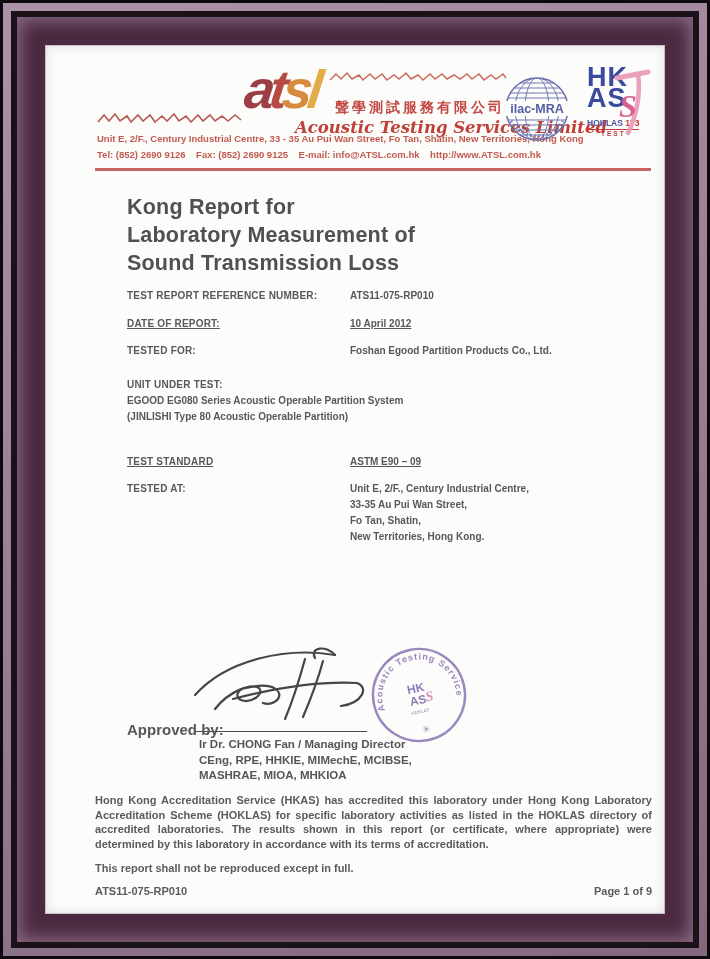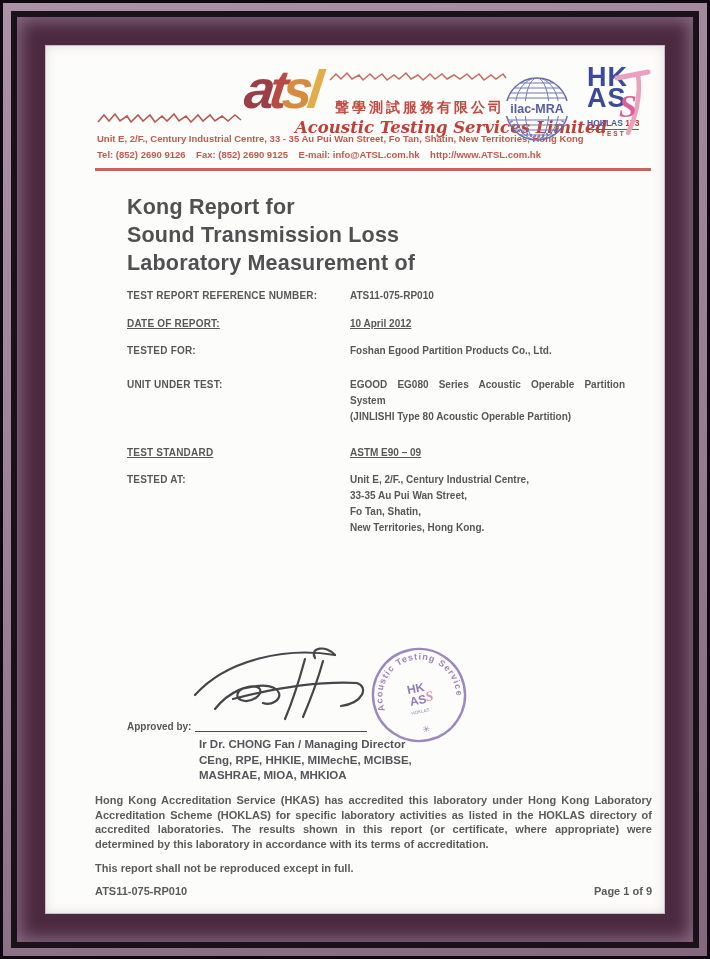--- a/index.html
+++ b/index.html
@@ -38,27 +38,27 @@
   .rule{position:absolute;left:50px;top:123px;width:556px;height:3px;background:#c4655e;}
   
   .title{position:absolute;left:82px;top:148px;font-size:21.5px;line-height:28px;font-weight:700;color:#505053;letter-spacing:.2px;}
   
   .fields{position:absolute;left:82px;top:243px;width:498px;font-size:10px;color:#58585a;font-weight:700;}
   .frow{display:flex;}
   .flabel{width:223px;flex:none;line-height:16px;letter-spacing:.2px;}
   .fval{flex:1;line-height:16px;white-space:pre-line;}
   .fval.justify{text-align:justify;}
   .mb12{margin-bottom:12px;} .mb11{margin-bottom:11px;text-decoration:underline;} .mb10{margin-bottom:10px;}
-  .mb8{margin-bottom:8px;} .mb7{margin-bottom:7px;} .mb24{margin-bottom:20px;}
+  .mb8{margin-bottom:8px;} .mb7{margin-bottom:7px;} .mb24{margin-bottom:29px;flex-direction:column;}
   
   .sigblock{position:absolute;left:82px;top:598px;width:440px;height:150px;}
   .sig-svg{position:absolute;left:60px;top:0;}
   .sig-line{position:absolute;left:68px;top:88px;width:172px;border-top:1.5px solid #4b4b50;}
   .stamp{position:absolute;left:240px;top:0;transform:rotate(-12deg);opacity:.85;}
-  .approved{position:absolute;left:0;top:78px;font-size:10px;font-weight:600;color:#57575a;}
+  .approved{position:absolute;left:0;top:78px;font-size:15px;font-weight:600;color:#57575a;}
   .signame{position:absolute;left:72px;top:94px;font-size:11.5px;line-height:15.5px;font-weight:700;color:#55555a;}
   
   .accred{position:absolute;left:50px;top:748px;width:557px;font-size:11px;line-height:14.5px;font-weight:600;
           color:#5b5b5d;text-align:justify;}
   .repro{position:absolute;left:50px;top:817px;font-size:11px;font-weight:600;color:#5b5b5d;}
   .footrow{position:absolute;left:50px;top:840px;width:557px;display:flex;justify-content:space-between;
            font-size:11px;font-weight:600;color:#5b5b5d;}
 </style>
 </head>
 <body>
@@ -124,22 +124,22 @@
                 </div>
                 <div class="hoklas"><span>HOKLAS </span><span class="num">173</span></div>
                 <div class="hoklas-test">TEST</div>
               </div>
             </div>
 
             <div class="rule"></div>
 
             <div class="title">
               <div>Kong Report for</div>
+              <div>Laboratory Measurement of</div>
               <div>Sound Transmission Loss</div>
-              <div>Laboratory Measurement of</div>
             </div>
 
             <div class="fields">
               <div class="frow mb12">
                 <div class="flabel">TEST REPORT REFERENCE NUMBER:</div>
                 <div class="fval">ATS11-075-RP010</div>
               </div>
               <div class="frow mb11">
                 <div class="flabel">DATE OF REPORT:</div>
                 <div class="fval">10 April 2012</div>

